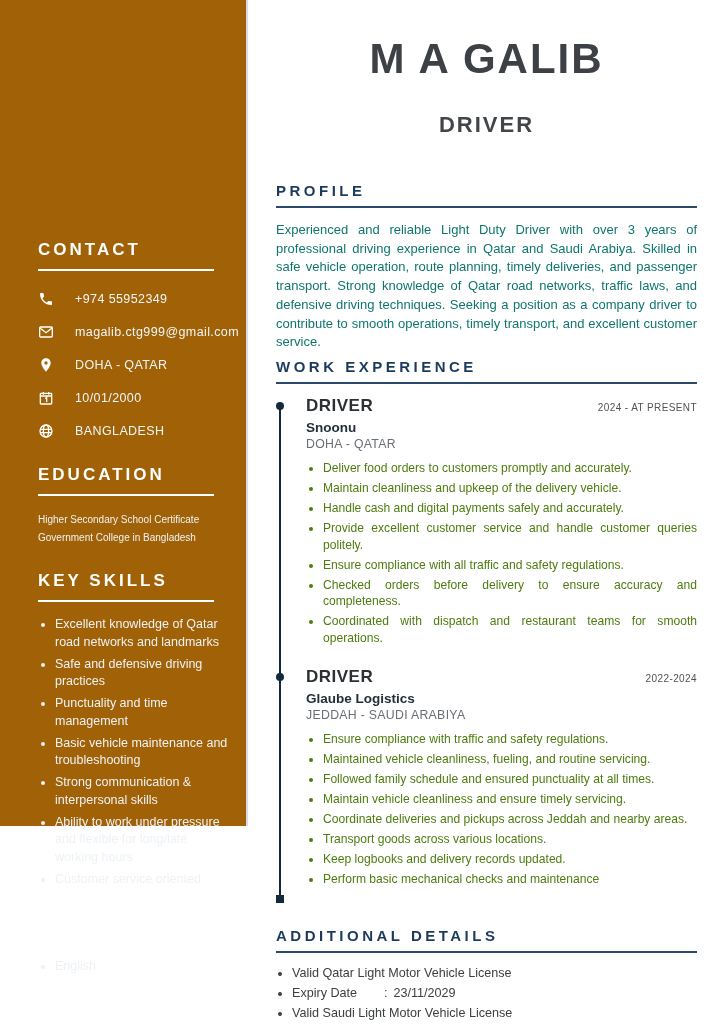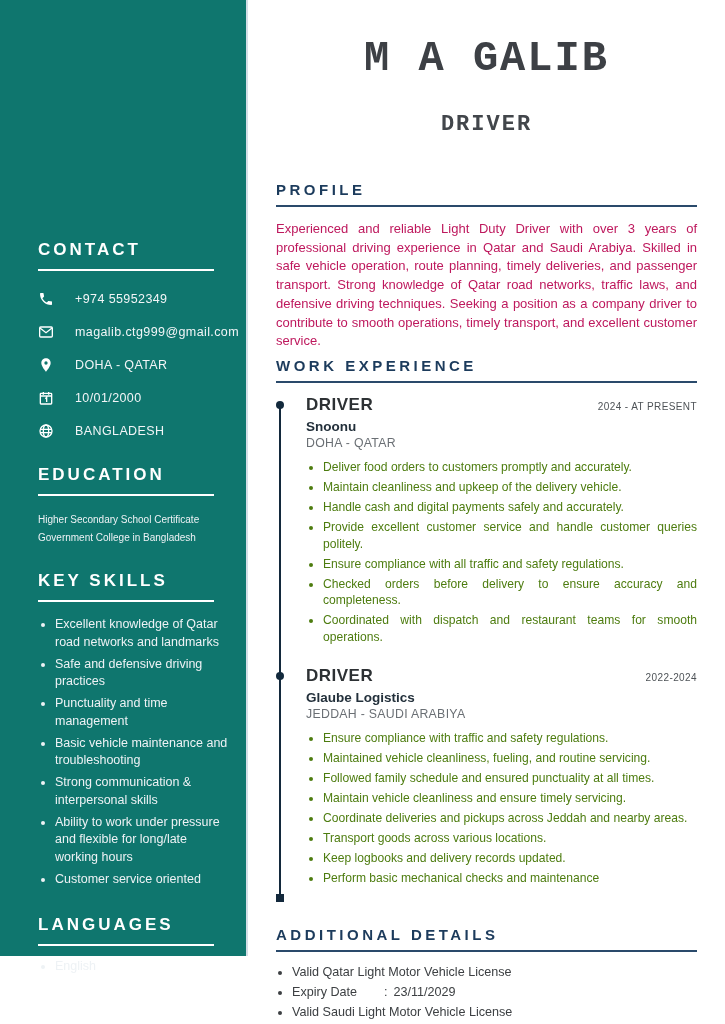--- a/index.html
+++ b/index.html
@@ -2,49 +2,49 @@
 <html><head>
 <meta charset="utf-8">
 <style>
   html,body{margin:0;padding:0;background:#e9e9e9;}
   .page{
     position:relative;width:725px;height:1024px;margin:0 auto;background:#ffffff;
     font-family:"Liberation Sans", sans-serif;overflow:hidden;
   }
   
   .sidebar{
-    position:absolute;left:0;top:0;width:248px;height:956px;background:#0f766e;
+    position:absolute;left:0;top:0;width:248px;height:826px;background:#a16207;
     color:#f2f5f7;box-sizing:border-box;padding:240px 18px 0 38px;
     border-right:2px solid #d4dee6;
   }
   .side-title{font-size:17px;font-weight:bold;letter-spacing:3px;color:#ffffff;}
   .side-rule{height:2px;background:#ffffff;width:176px;margin-top:9px;}
   .side-section{margin-bottom:26px;}
   .contact-list{margin-top:20px;}
   .contact-row{display:flex;align-items:center;margin-bottom:17px;}
   .contact-row .cicon{flex:0 0 16px;width:16px;height:16px;margin-right:13px;color:#ffffff;}
   .contact-row .cicon svg{width:16px;height:16px;display:block;}
   .contact-text{font-size:12.5px;letter-spacing:.4px;color:#f2f5f7;margin-left:8px;}
   .edu-lines{margin-top:16px;font-size:10px;line-height:1.55;color:#eef2f5;}
   .edu-line{margin-bottom:2px;}
   ul.side-list{margin:14px 0 0 0;padding:0 0 0 17px;font-size:12.5px;line-height:1.42;color:#eef2f5;}
   ul.side-list li{margin-bottom:4px;}
   ul.lang-list{margin-top:12px;}
   
   .main{margin-left:250px;box-sizing:border-box;padding:38px 28px 0 26px;}
-  .header-block{text-align:center;font-family:Liberation Mono, monospace;}
+  .header-block{text-align:center;}
   .person-name{font-size:42px;font-weight:800;color:#3d4045;letter-spacing:2px;line-height:1;}
   .person-title{font-size:22px;font-weight:800;color:#42464b;letter-spacing:2px;margin-top:32px;}
   .section{margin-top:0;}
   .section-profile{margin-top:44px;}
   .section-work{margin-top:6px;}
   .section-details{margin-top:24px;}
   .section-title{color:#1c3b5c;font-size:15px;font-weight:800;letter-spacing:3.5px;}
   .section-rule{height:2px;background:#2a4a6b;margin-top:7px;}
-  .profile-text{margin:13px 0 0 0;font-size:13px;line-height:1.44;color:#be185d;text-align:justify;}
+  .profile-text{margin:13px 0 0 0;font-size:13px;line-height:1.44;color:#0f766e;text-align:justify;}
   
   .timeline{position:relative;margin-top:12px;padding-bottom:12px;}
   .tl-line{position:absolute;left:3px;top:10px;bottom:6px;width:2px;background:#13293c;}
   .tl-end{position:absolute;left:0;bottom:0;width:8px;height:8px;background:#13293c;}
   .job{position:relative;padding-left:30px;}
   .job + .job{margin-top:20px;}
   .tl-dot{position:absolute;left:0;top:6px;width:8px;height:8px;border-radius:50%;background:#13293c;}
   .job-head{display:flex;justify-content:space-between;align-items:baseline;}
   .job-role{font-size:17px;font-weight:800;color:#2d3134;letter-spacing:.5px;}
   .job-period{font-size:10px;color:#4e5357;letter-spacing:.4px;}

